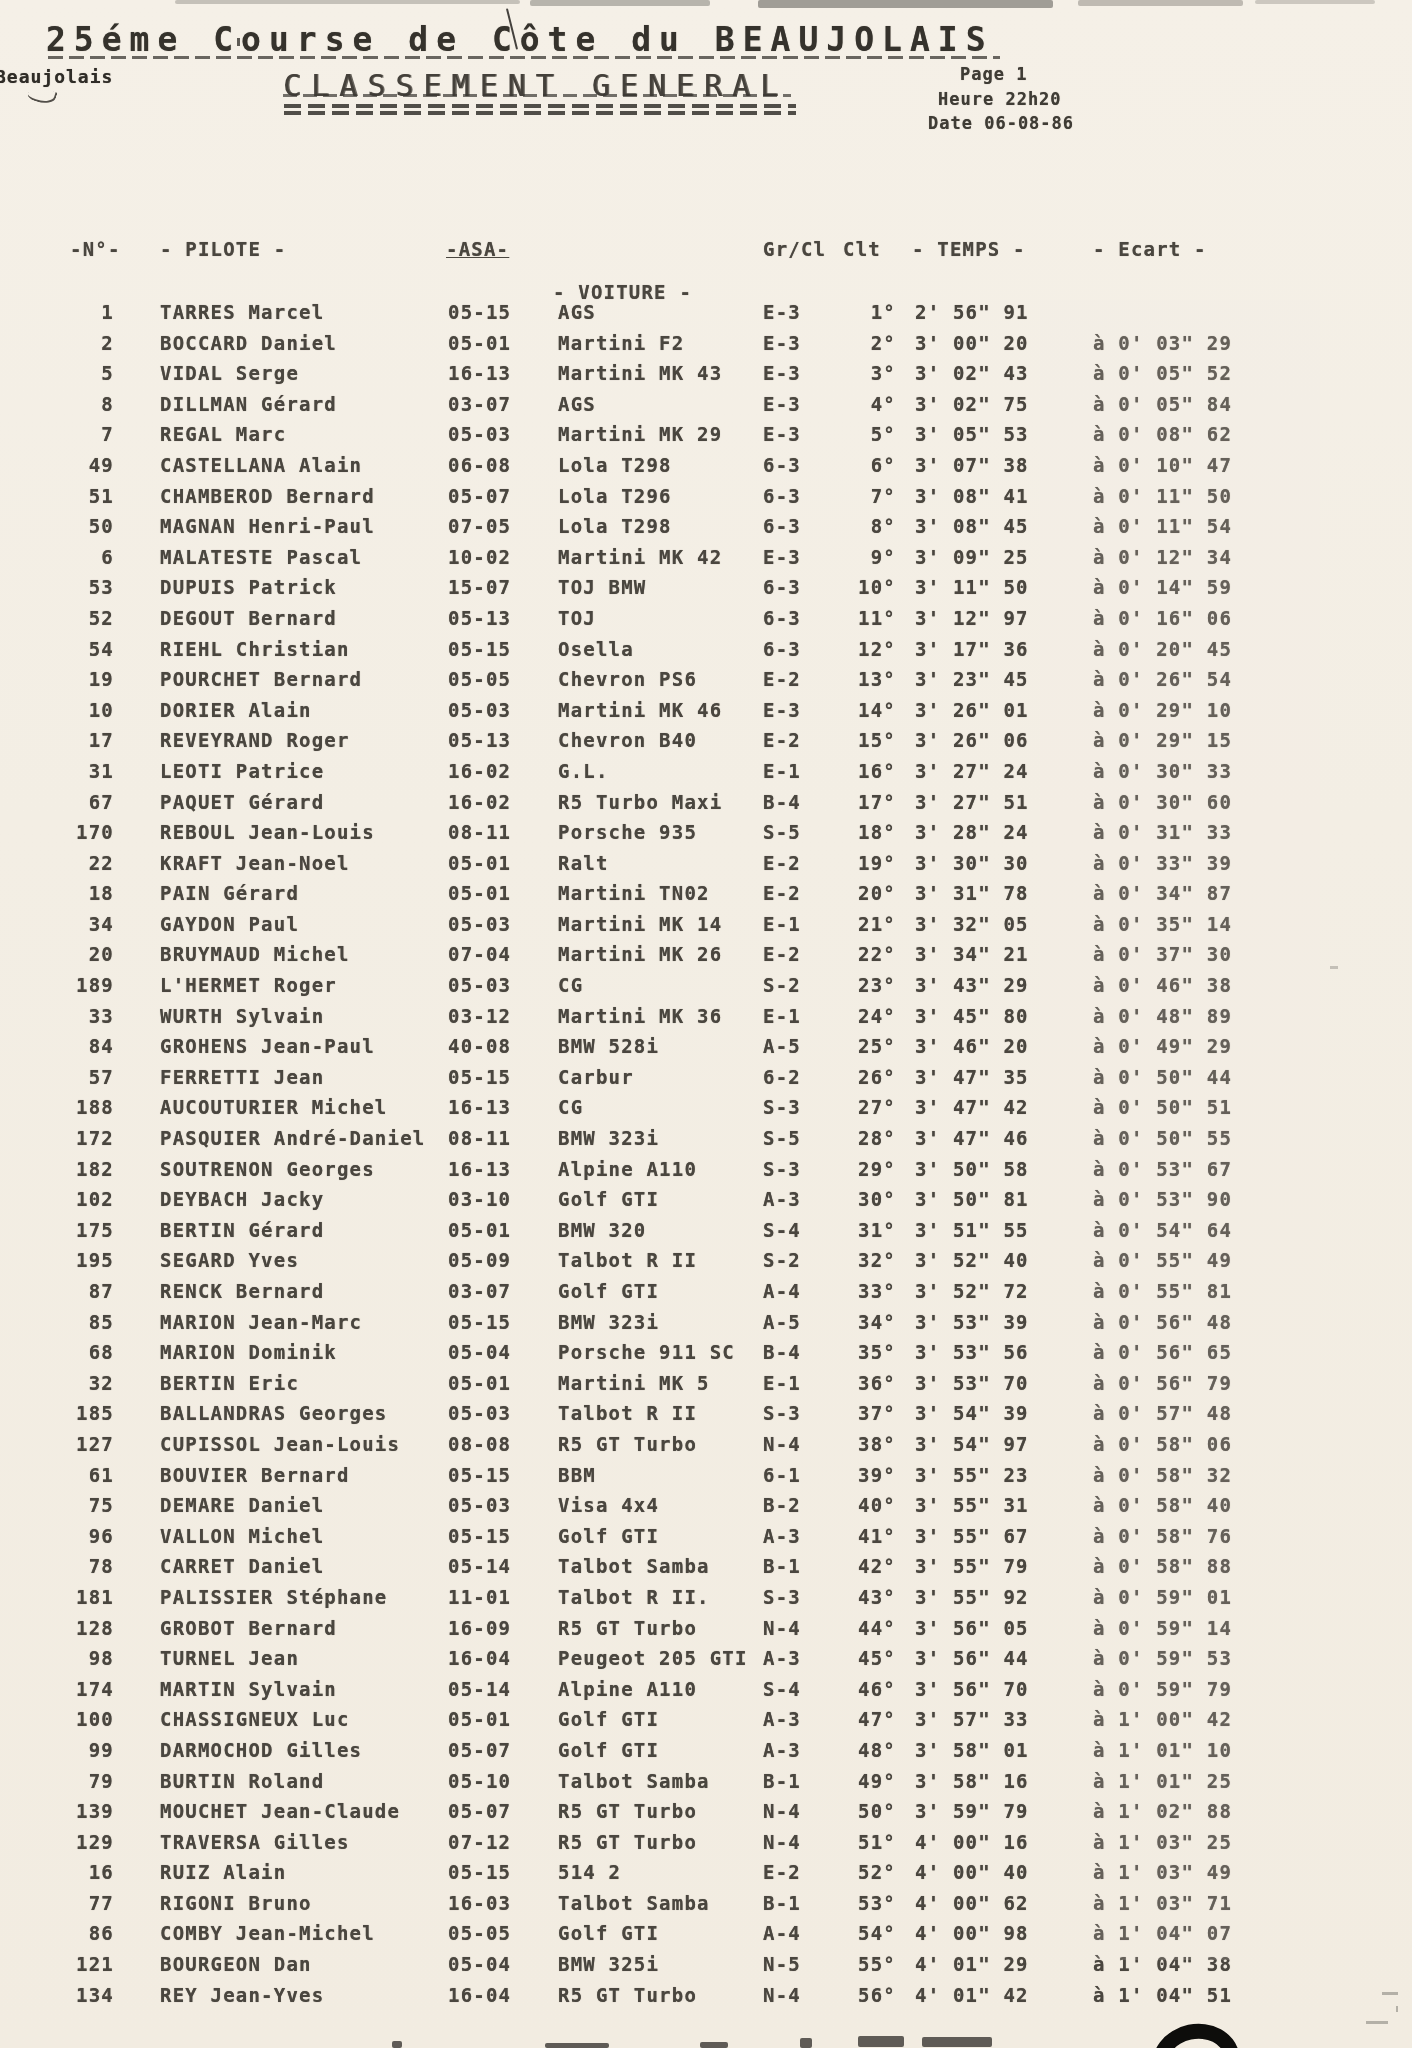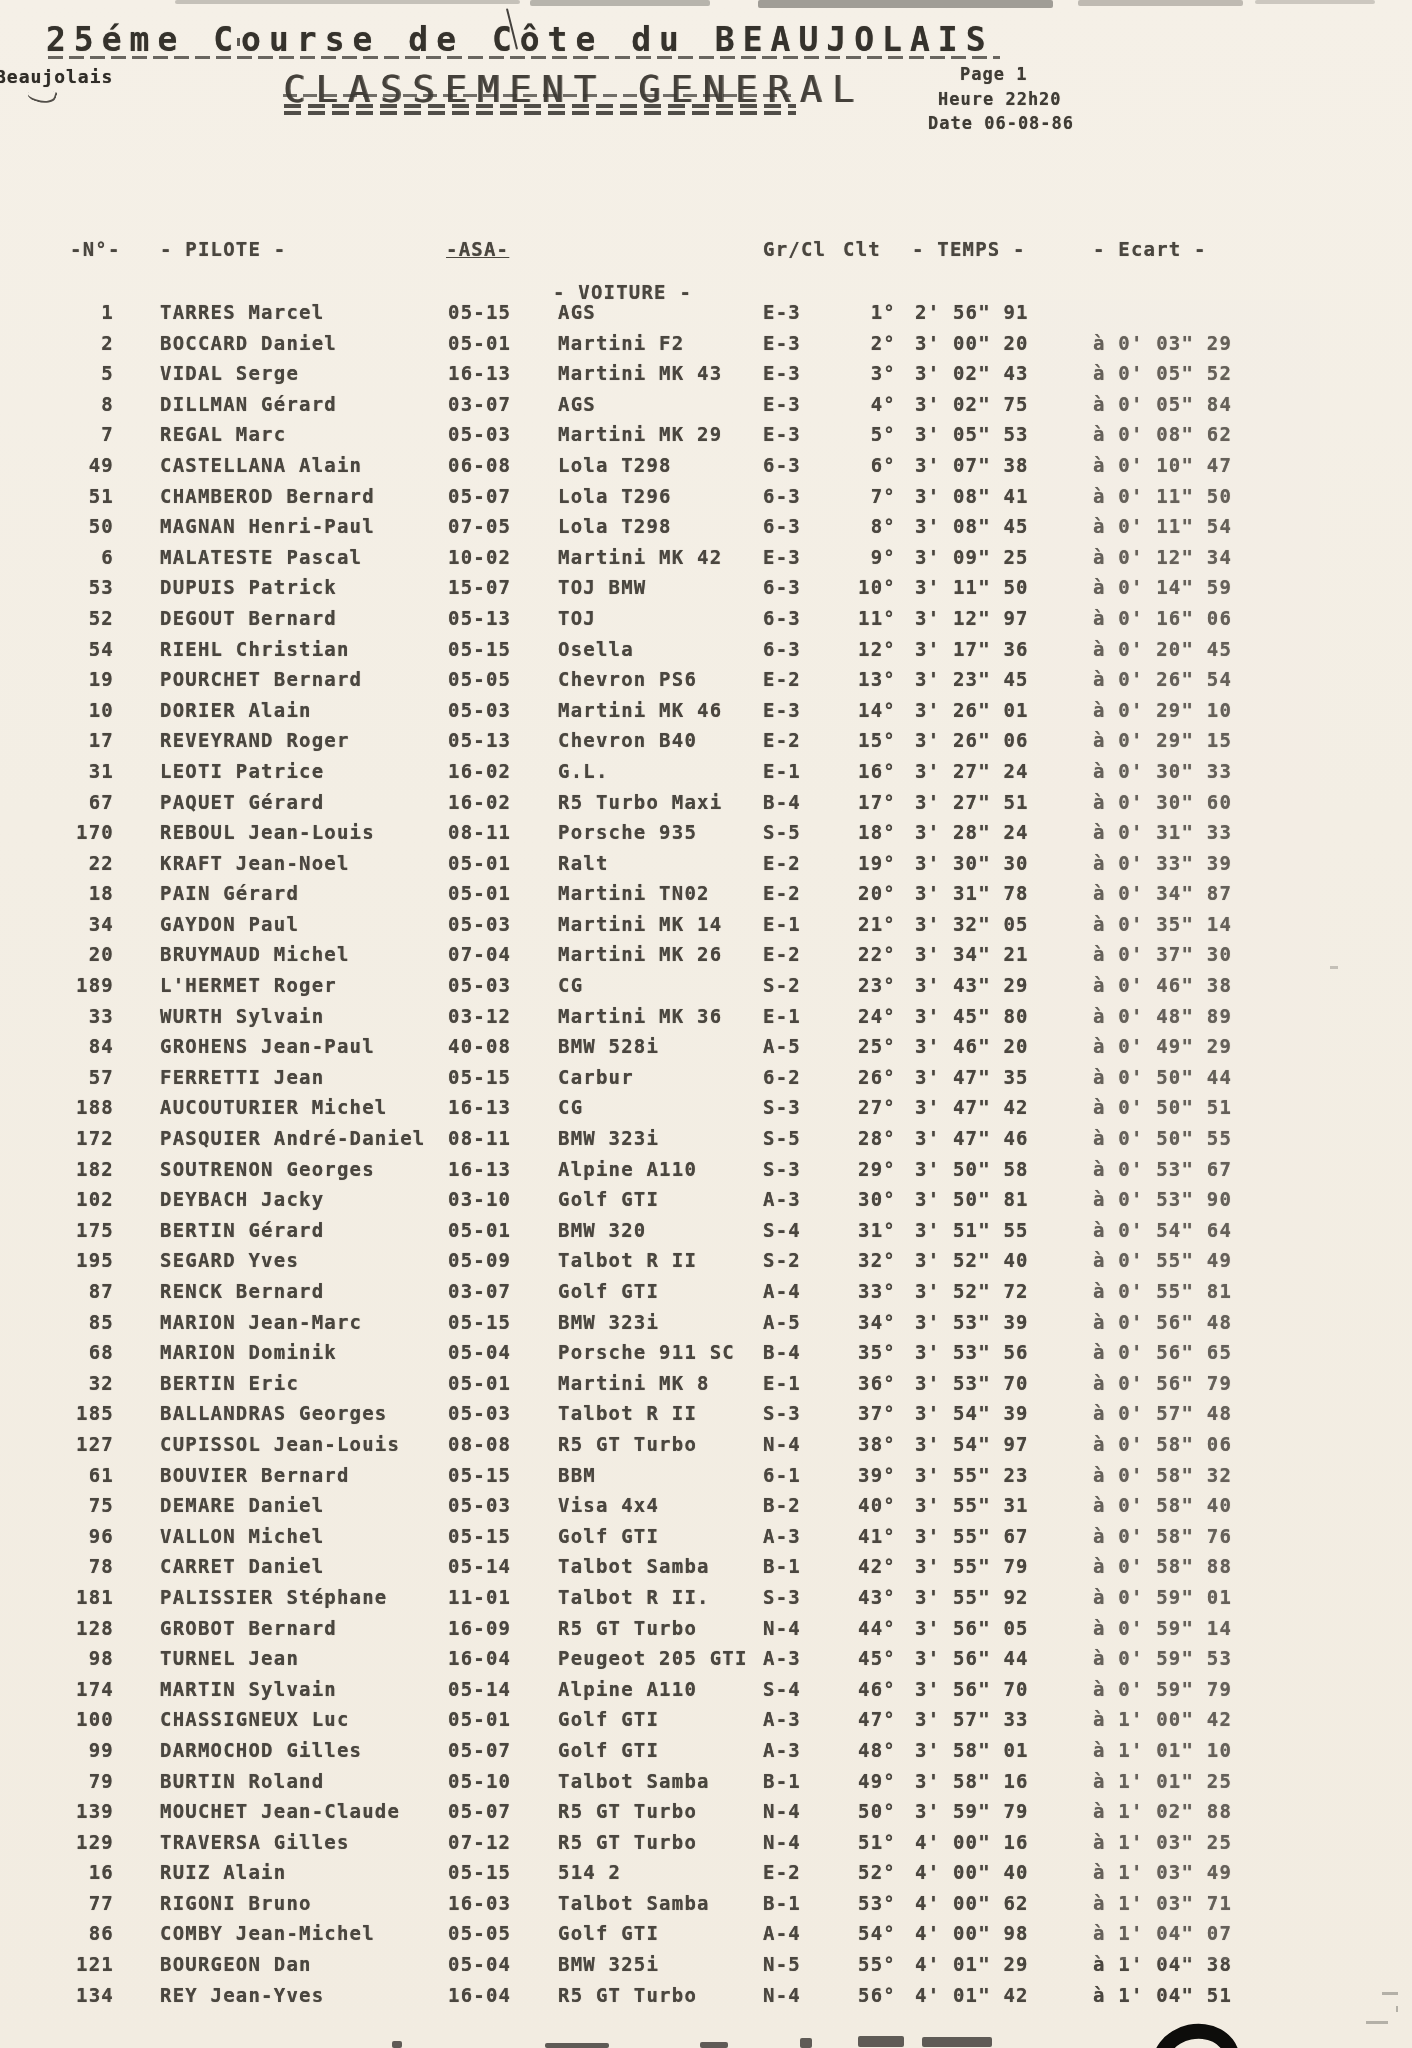--- a/index.html
+++ b/index.html
@@ -20,21 +20,21 @@
     position:absolute;left:46px;top:20px;
     font-size:33px;letter-spacing:8px;white-space:nowrap;
     color:#35322c;transform:scaleY(1.03);
   }
   .title-strike{
     position:absolute;left:48px;top:56px;width:952px;height:3px;opacity:.75;
     background:repeating-linear-gradient(90deg,#3a3732 0 15px,transparent 15px 21px);
   }
   .subtitle{
     position:absolute;left:283px;top:68px;
-    font-size:37px;letter-spacing:10px;white-space:nowrap;
+    font-size:30px;letter-spacing:10px;white-space:nowrap;
     color:#44403a;text-shadow:1.3px 0 0 rgba(68,64,58,.8);
   }
   .subtitle-strike{
     position:absolute;left:283px;top:94px;width:508px;height:3px;opacity:.7;
     background:repeating-linear-gradient(90deg,#3a3732 0 14px,transparent 14px 20px);
   }
   .rule1,.rule2{
     position:absolute;left:284px;width:512px;height:4px;
     background:repeating-linear-gradient(90deg,#34312c 0 17px,transparent 17px 24px);
     opacity:.85;
@@ -494,21 +494,21 @@
     <span class="cell c-voiture">Porsche 911 SC</span>
     <span class="cell c-gr">B-4</span>
     <span class="cell c-clt">35°</span>
     <span class="cell c-temps">3' 53" 56</span>
     <span class="cell c-ecart">à  0' 56" 65</span>
   </div>
     <div class="trow ink">
     <span class="cell c-num">32</span>
     <span class="cell c-pilote">BERTIN Eric</span>
     <span class="cell c-asa">05-01</span>
-    <span class="cell c-voiture">Martini MK 8</span>
+    <span class="cell c-voiture">Martini MK 5</span>
     <span class="cell c-gr">E-1</span>
     <span class="cell c-clt">36°</span>
     <span class="cell c-temps">3' 53" 70</span>
     <span class="cell c-ecart">à  0' 56" 79</span>
   </div>
     <div class="trow ink">
     <span class="cell c-num">185</span>
     <span class="cell c-pilote">BALLANDRAS Georges</span>
     <span class="cell c-asa">05-03</span>
     <span class="cell c-voiture">Talbot R II</span>

